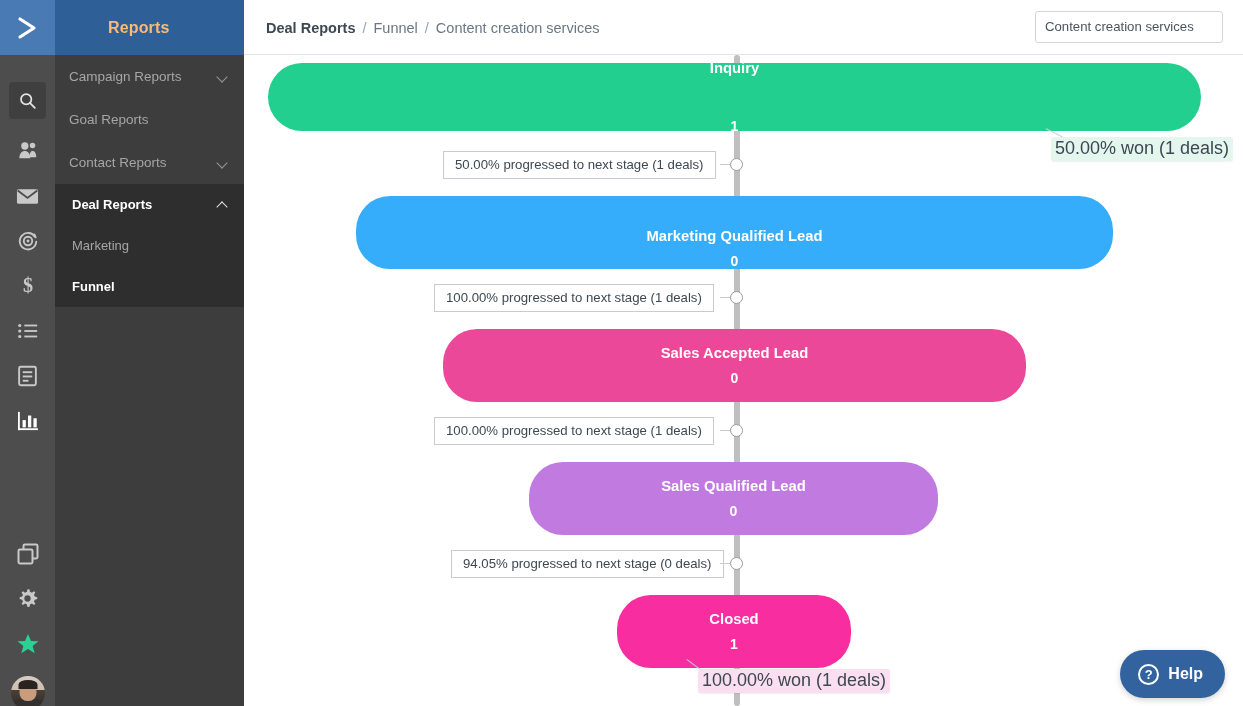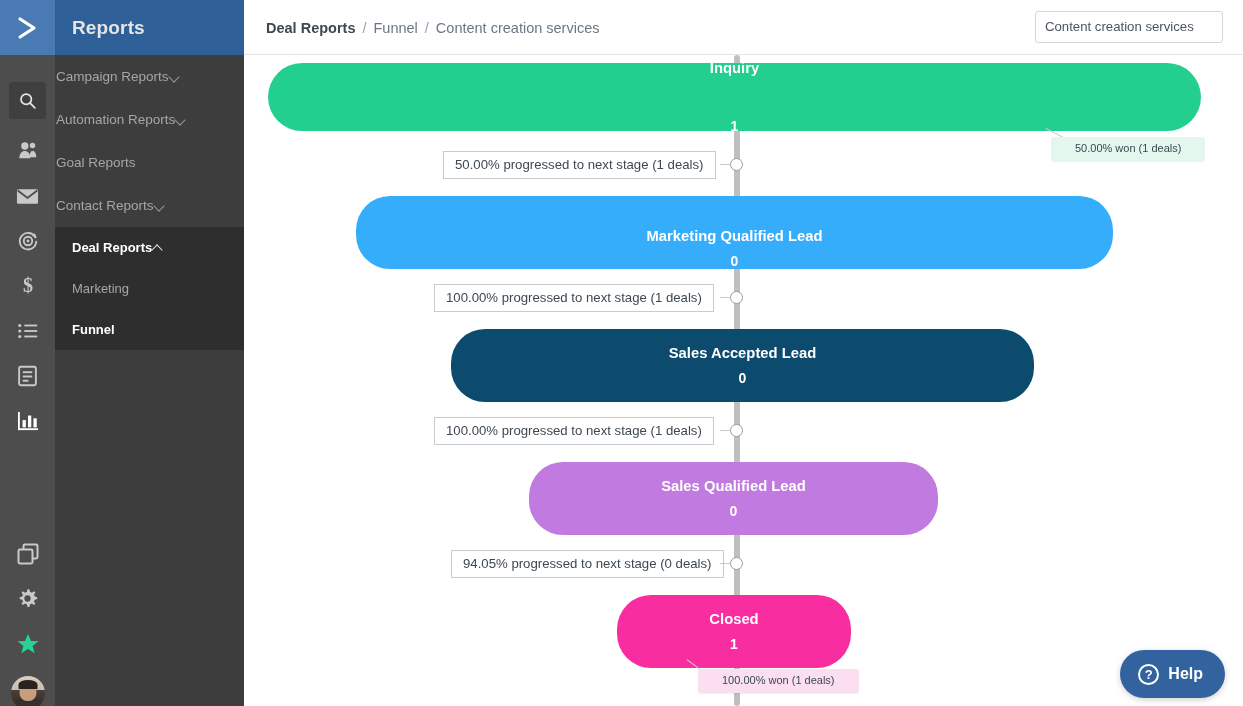--- a/index.html
+++ b/index.html
@@ -63,27 +63,29 @@
     position: absolute; left: 55px; top: 0;
     width: 189px; height: 706px;
     background: #3d3d3d;
   }
   #sidebar-header {
     height: 55px; background: #2e5f96;
     display: flex; align-items: center;
     padding-left: 17px;
   }
   #sidebar-header .title {
-    color: #e5e5e5; font-size: 19px; font-weight: bold;
+    color: #fdba74; font-size: 16px; font-weight: bold;
     letter-spacing: .15px;
+    margin-left: 36px;
   }
   .nav-item {
     height: 43px; display: flex; align-items: center;
-    padding: 0 16px 0 1px;
+    padding: 0 16px 0 14px;
     color: #a6a6a6; font-size: 13.5px;
+    justify-content: space-between;
   }
   .nav-item .lbl { white-space: nowrap; }
   .nav-item.active-group { background: #2e2e2e; color: #ffffff; font-weight: bold; }
   .nav-sub { background: #2e2e2e; }
   .nav-sub .nav-item { height: 41px; font-size: 13px; padding-left: 17px; }
   .nav-sub .nav-item.current { color: #ffffff; font-weight: bold; }
   .chev { width: 11px; height: 11px; position: relative; flex: 0 0 auto; opacity: .85; }
   .chev::before {
     content:""; position:absolute; left:1px; top:2px;
     width:7px; height:7px;
@@ -147,22 +149,22 @@
     background: #ffffff; border: 1px solid #9b9b9b;
     z-index: 3;
   }
   .node-stub {
     position: absolute; height: 1px; width: 10px; background: #c8ccd0; z-index: 2;
   }
 
   .won-badge {
     position: absolute;
     height: 24px; line-height: 23px;
-    border-radius: 3px; font-size: 11px;
-    color: #3d4852; padding: 0 24px; white-space: nowrap;
+    border-radius: 3px; font-size: 18px;
+    color: #3d4852; padding: 0 4px; white-space: nowrap;
     box-shadow: 0 1px 1px rgba(0,0,0,.06);
   }
   .won-line { position: absolute; background: #c9cdd1; height: 1px; transform-origin: 0 0; }
 
   
   #help-btn {
     position: absolute; right: 18px; bottom: 8px;
     height: 48px; padding: 0 22px 0 18px;
     background: #32639f; border-radius: 24px;
     display: flex; align-items: center; gap: 9px;
@@ -290,24 +292,20 @@
   <div id="sidebar">
     <div id="sidebar-header">
       <span class="title">Reports</span>
     </div>
 
     <div class="nav-item">
       <span class="lbl">Campaign Reports</span>
       <span class="chev"></span>
     </div>
 
-    <div class="nav-item">
-      <span class="lbl">Automation Reports</span>
-      <span class="chev"></span>
-    </div>
 
     <div class="nav-item">
       <span class="lbl">Goal Reports</span>
     </div>
 
     <div class="nav-item">
       <span class="lbl">Contact Reports</span>
       <span class="chev"></span>
     </div>
 
@@ -354,21 +352,21 @@
 
     <div class="stage" style="left:112px; top:141px; width:757px; height:73px; background:#35adfb;justify-content:flex-end;">
       <div class="s-name">Marketing Qualified Lead</div>
       <div class="s-count">0</div>
     </div>
 
     <div class="prog" style="left:190px; top:229px;">100.00% progressed to next stage (1 deals)</div>
     <div class="node-stub" style="left:476px; top:242px;"></div>
     <div class="node" style="left:486px; top:236px;"></div>
 
-    <div class="stage" style="left:207px; top:274px; width:583px; height:73px; background:#0c4a6e;">
+    <div class="stage" style="left:199px; top:274px; width:583px; height:73px; background:#ec4899;">
       <div class="s-name">Sales Accepted Lead</div>
       <div class="s-count">0</div>
     </div>
 
     <div class="prog" style="left:190px; top:362px;">100.00% progressed to next stage (1 deals)</div>
     <div class="node-stub" style="left:476px; top:375px;"></div>
     <div class="node" style="left:486px; top:369px;"></div>
 
     <div class="stage" style="left:285px; top:407px; width:409px; height:73px; background:#c07ae0;text-align:center;">
       <div class="s-name">Sales Qualified Lead</div>

